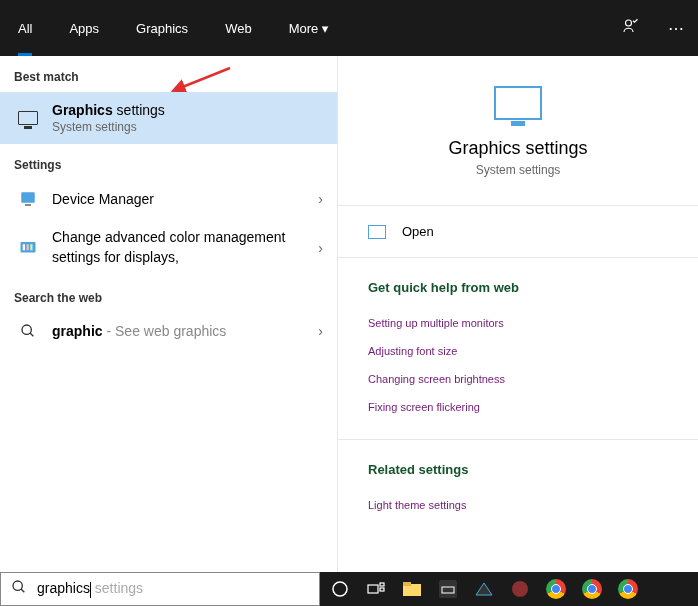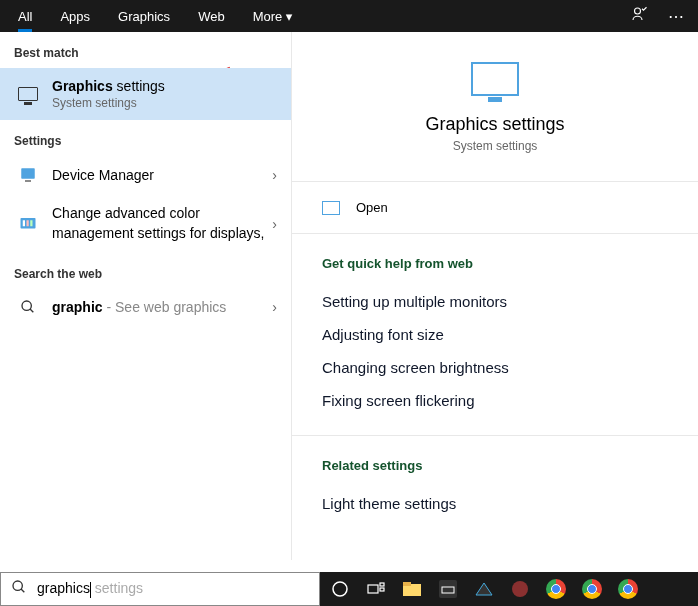--- a/index.html
+++ b/index.html
@@ -1,26 +1,26 @@
 <!DOCTYPE html>
 <html><head>
   <meta charset="utf-8">
   <style>
     * { margin: 0; padding: 0; box-sizing: border-box; font-family: 'Segoe UI', Tahoma, sans-serif; }
     body { width: 698px; height: 606px; background: #fff; overflow: hidden; position: relative; }
     
-    .top-tabs { background: #1a1a1a; height: 32px; display: flex; align-items: center; padding: 0 4px; }
+    .top-tabs { background: #1a1a1a; height: 56px; display: flex; align-items: center; padding: 0 4px; gap: 9px; }
     .tab { color: #fff; font-size: 13px; padding: 0 14px; height: 100%; display: flex; align-items: center; cursor: pointer; position: relative; }
     .tab.active::after { content: ''; position: absolute; bottom: 0; left: 14px; right: 14px; height: 3px; background: #0078d4; }
     .tab-spacer { flex: 1; }
     .tab-icon { color: #fff; padding: 0 10px; cursor: pointer; }
     
     .main-area { display: flex; height: 528px; background: #fff; }
     
-    .left-panel { width: 292px; border-right: 1px solid #e8e8e8; overflow: hidden; }
+    .left-panel { width: 338px; border-right: 1px solid #e8e8e8; overflow: hidden; }
     .section-header { font-size: 12px; font-weight: 600; color: #333; padding: 14px 14px 8px; }
     
     .result-item { display: flex; align-items: center; padding: 10px 14px; cursor: pointer; position: relative; }
     .result-item.highlighted { background: #cde3f7; }
     .result-icon { width: 28px; display: flex; align-items: center; justify-content: center; margin-right: 10px; }
     .result-text { flex: 1; }
     .result-title { font-size: 14px; color: #000; }
     .result-title b { font-weight: 600; }
     .result-sub { font-size: 12px; color: #666; margin-top: 2px; }
     .chevron { color: #666; font-size: 14px; }
@@ -30,21 +30,21 @@
     .right-panel { flex: 1; padding: 30px 30px 20px; overflow: auto; }
     .preview-icon { display: flex; justify-content: center; margin-bottom: 18px; }
     .preview-title { text-align: center; font-size: 18px; color: #000; margin-bottom: 4px; }
     .preview-sub { text-align: center; font-size: 12px; color: #666; margin-bottom: 28px; }
     .divider { height: 1px; background: #e8e8e8; margin: 0 -30px; }
     
     .open-row { display: flex; align-items: center; padding: 18px 0; cursor: pointer; }
     .open-icon { margin-right: 16px; }
     
     .section-title { font-size: 13px; font-weight: 600; margin: 22px 0 14px; color: #14532d; }
-    .link-item { font-size: 15px; color: #0f172a; padding: 8px 0; cursor: pointer; }
+    .link-item { font-size: 11px; color: #701a75; padding: 8px 0; cursor: pointer; }
     
     .search-bar { position: absolute; bottom: 0; left: 0; width: 320px; height: 34px; background: #fff; border: 1px solid #888; display: flex; align-items: center; padding: 0 10px; }
     .search-icon { margin-right: 10px; color: #333; }
     .search-input { border: none; outline: none; flex: 1; font-size: 14px; position: relative; }
     .search-typed { color: #000; }
     .search-ghost { color: #aaa; }
     .cursor-line { display: inline-block; width: 1px; height: 16px; background: #000; vertical-align: middle; }
     
     .taskbar { position: absolute; bottom: 0; left: 320px; right: 0; height: 34px; background: #1a1a1a; display: flex; align-items: center; padding: 0 6px; gap: 8px; }
     .task-icon { width: 28px; height: 28px; display: flex; align-items: center; justify-content: center; cursor: pointer; }

